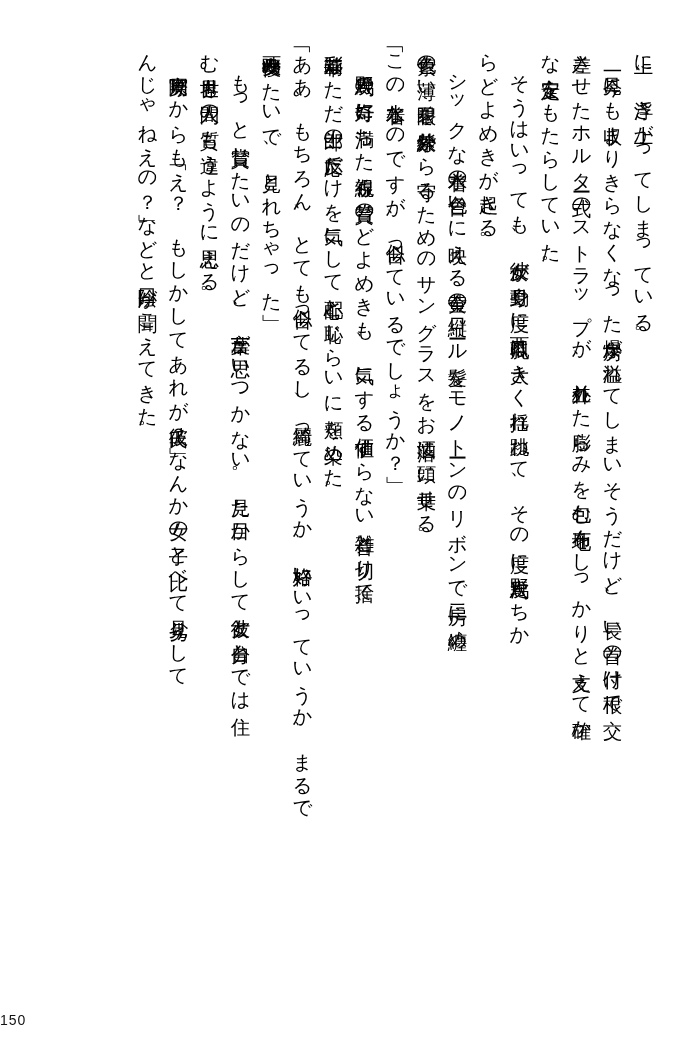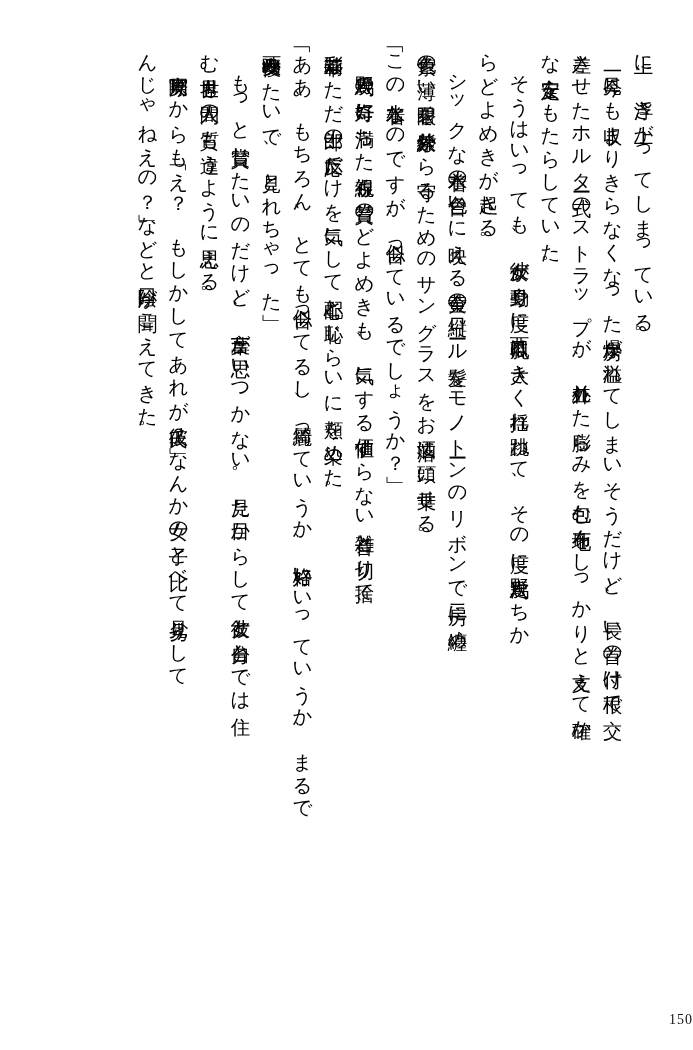--- a/index.html
+++ b/index.html
@@ -51,23 +51,23 @@
     white-space: pre;
     font-family: "DejaVu Serif", "Liberation Serif", serif;
     font-weight: 500;
   }
 
   .page-number {
     position: absolute;
     left: 0;
     right: 0;
     bottom: 22px;
-    text-align: right;
+    text-align: left;
     font-size: 14px;
-    font-family: Liberation Serif, serif;
+    font-family: Liberation Sans, sans-serif;
     color: #111;
     letter-spacing: 1px;
   }
 </style>
 </head>
 <body>
 
 <div class="page">
   <div class="text-block" id="text-block">
       <div class="col">上に、浮き上がってしまっている。</div>

